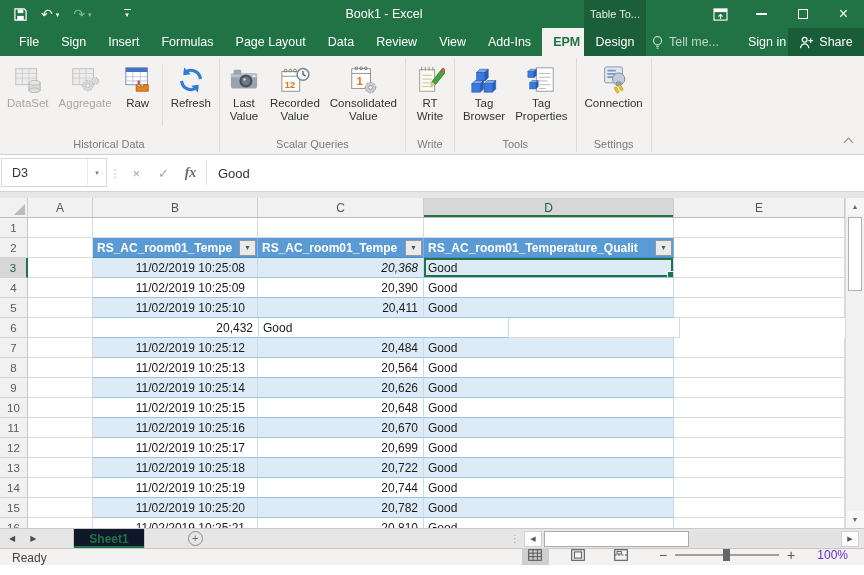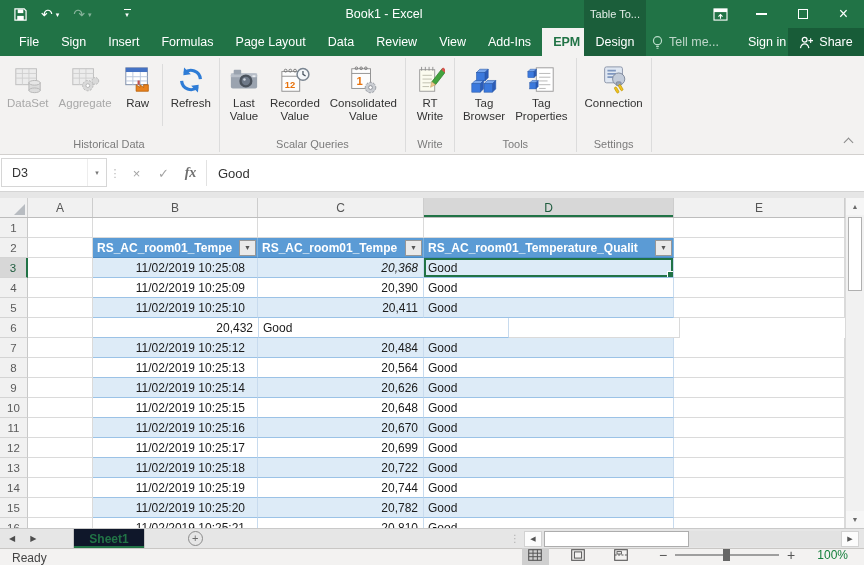--- a/index.html
+++ b/index.html
@@ -114,21 +114,21 @@
 
   
   .statusbar { height:17px; background:#f3f2f1; border-top:1px solid #c9c7c5; display:flex; align-items:flex-end; }
   .ready { padding-left:12px; font-size:12px; color:#444; }
   .sright { margin-left:auto; display:flex; align-items:center; padding-right:16px; }
   .vbtn { width:27px; height:21px; display:flex; align-items:center; justify-content:center; margin-right:16px; }
   .vbtn.active { background:#cfcfcf; }
   .zsign { color:#555; font-size:14px; padding:0 8px; }
   .ztrack { width:104px; height:2px; background:#9f9f9f; position:relative; }
   .zthumb { position:absolute; left:48px; top:-5px; width:7px; height:12px; background:#666; }
-  .zlabel { margin-left:14px; font-size:12px; color:#15803d; }
+  .zlabel { margin-left:14px; font-size:12px; color:#6d28d9; }
 </style>
 </head>
 <body>
 
 <div id="app">
 
   <div class="header">
     <div class="titlebar">
       <div class="qat">
         <span class="qbtn">

